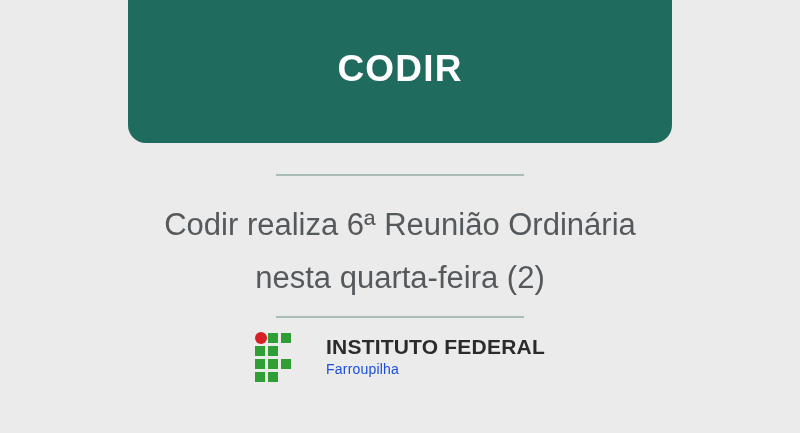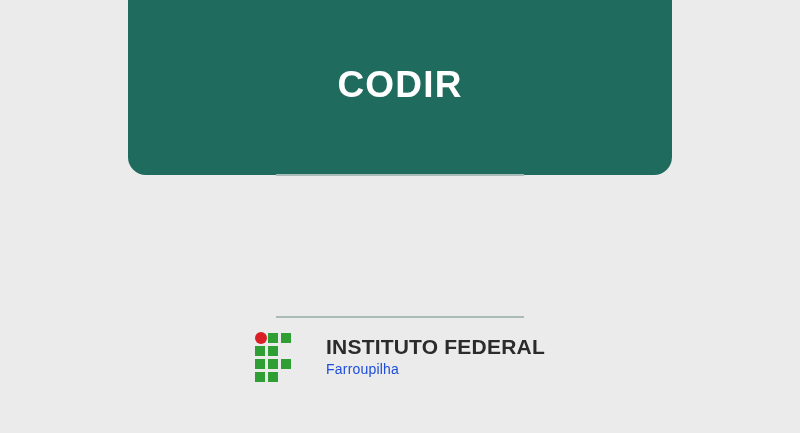--- a/index.html
+++ b/index.html
@@ -20,21 +20,21 @@
     background: #ebebeb;
     box-sizing: border-box;
   }
 
   
   .banner {
     position: absolute;
     left: 128px;
     top: 0;
     width: 544px;
-    height: 175px;
+    height: 143px;
     background: #1f6b5e;
     border-radius: 0 0 18px 18px;
     display: flex;
     align-items: center;
     justify-content: center;
   }
   .banner-title {
     color: #ffffff;
     font-size: 37px;
     font-weight: bold;
@@ -145,20 +145,24 @@
 <body>
 
 <div class="card">
 
   <div class="banner">
     <div class="banner-title">CODIR</div>
   </div>
 
   <div class="divider divider-top"></div>
 
+  <div class="headline">
+    <span class="headline-line">Codir realiza 6ª Reunião Ordinária</span>
+    <span class="headline-line">nesta quarta-feira (2)</span>
+  </div>
 
   <div class="divider divider-bottom"></div>
 
   <div class="logo">
 
     <div class="logo-mark">
       <span class="dot"></span>
       <span class="cell c-r1c1"></span>
       <span class="cell c-r1c2"></span>
       <span class="cell c-r2c0"></span>

